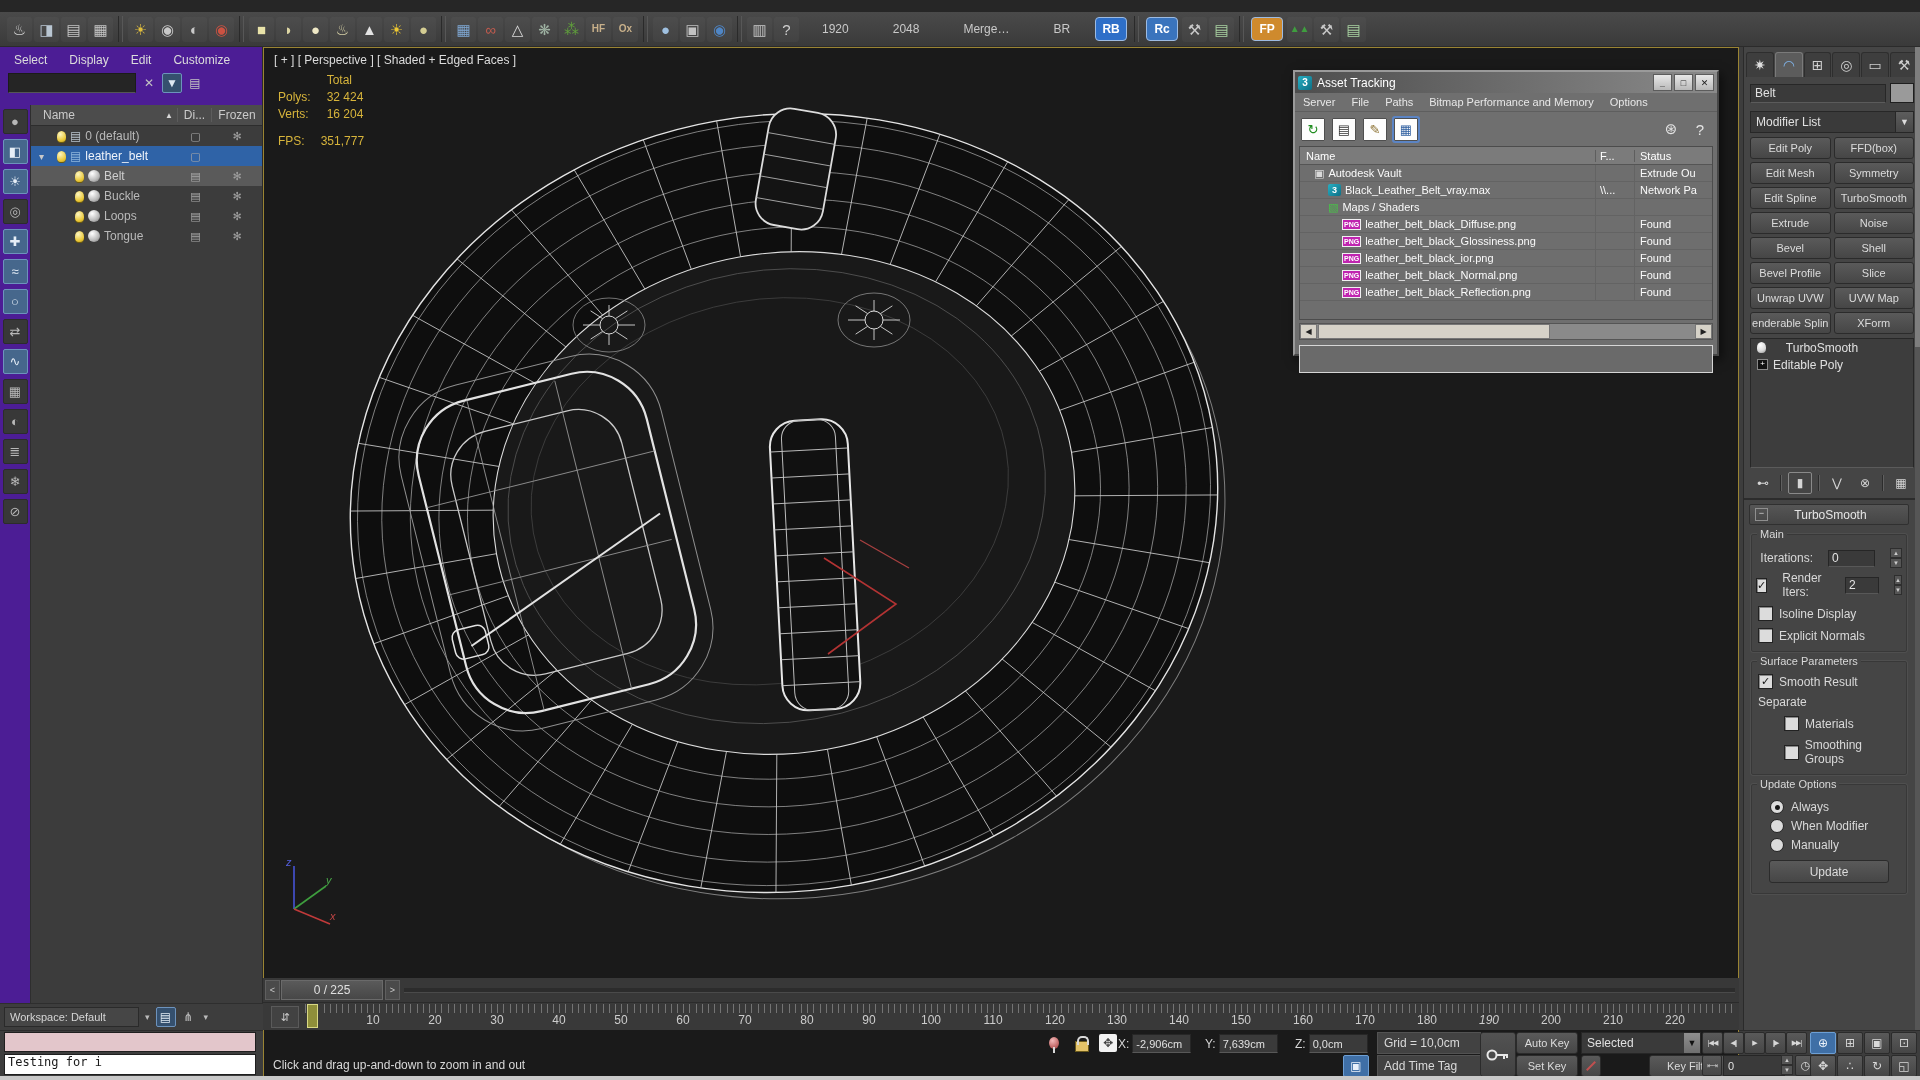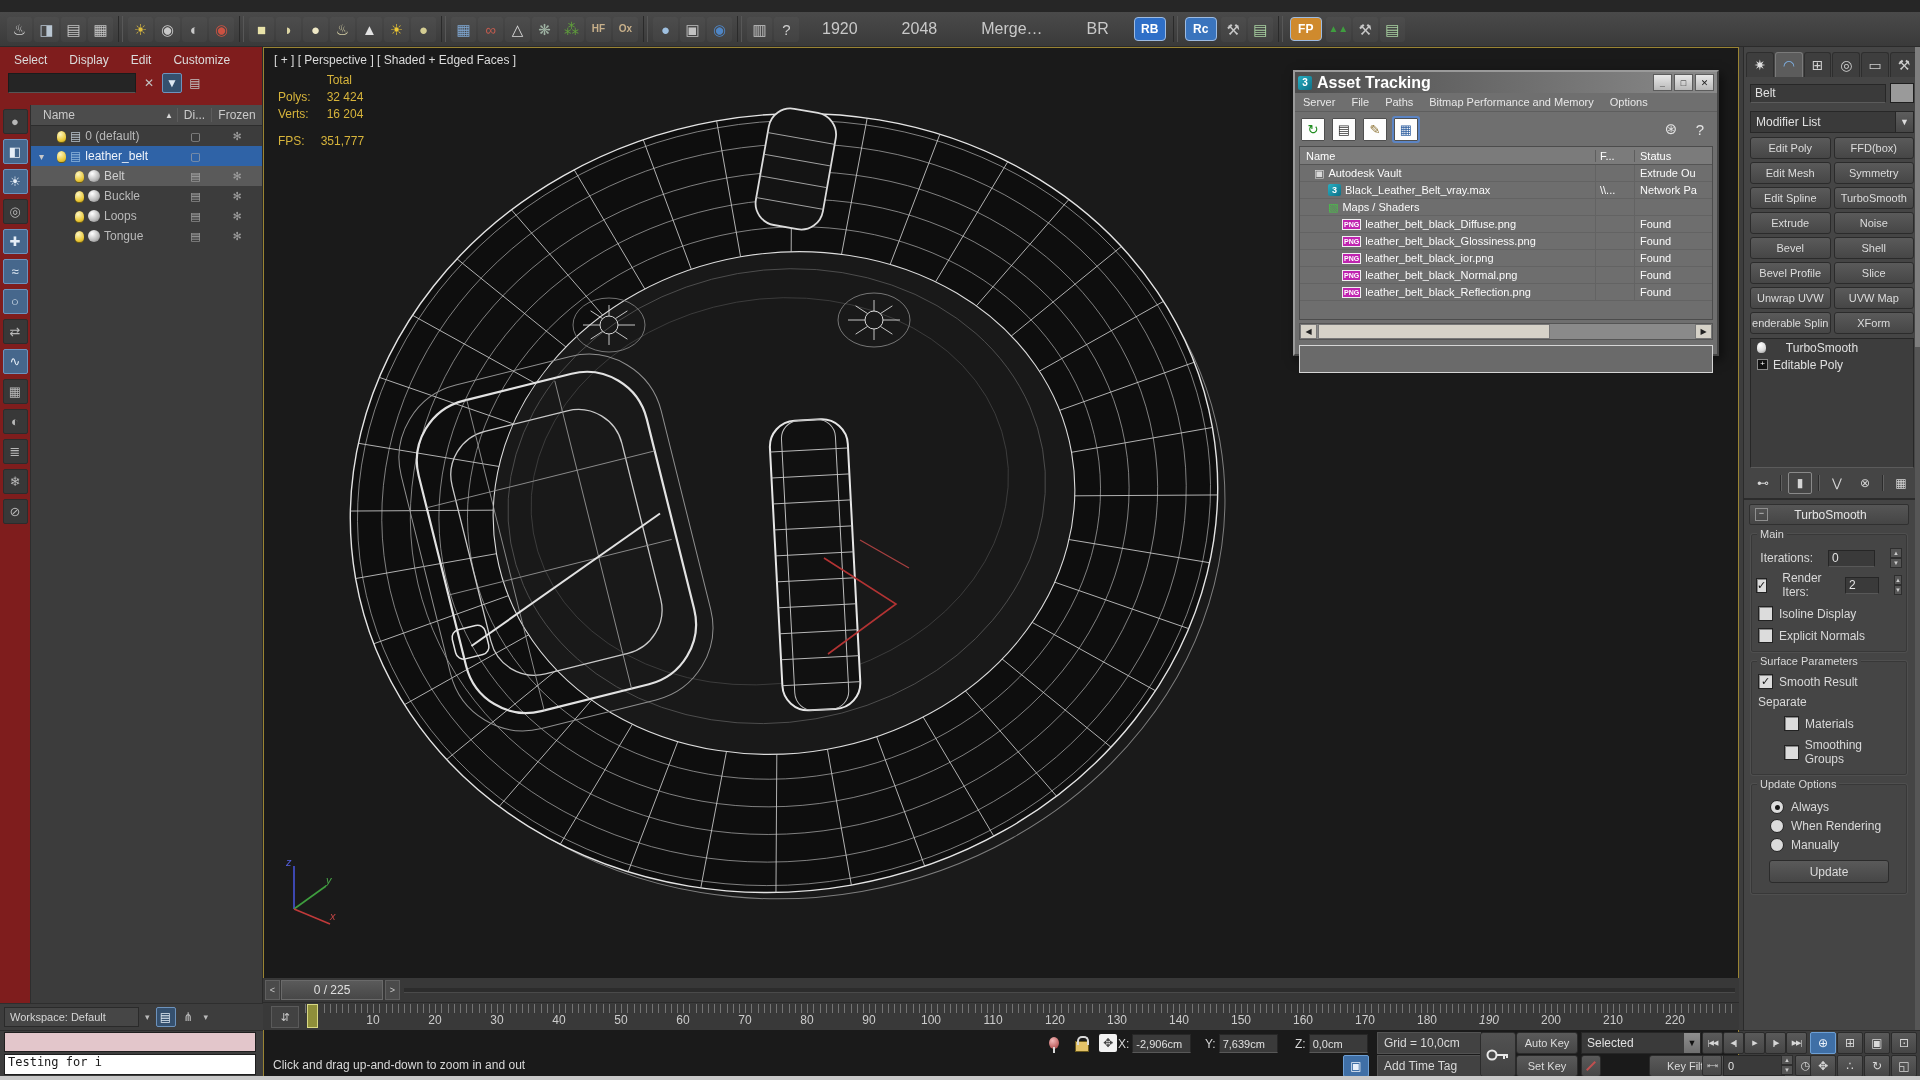--- a/index.html
+++ b/index.html
@@ -10,26 +10,26 @@
   
   #top-strip{left:0;top:0;width:1920px;height:12px;background:#262626;border-bottom:1px solid #161616;}
   #main-toolbar{left:0;top:12px;width:1920px;height:35px;background:linear-gradient(#4a4a4a,#3a3a3a);
      border-bottom:1px solid #2b2b2b;display:flex;align-items:center;padding-left:6px;box-sizing:border-box;}
   #toolbar-icons{display:flex;align-items:center;height:100%;}
   .tb-icon{width:25px;height:25px;margin:0 1px;border-radius:3px;display:flex;align-items:center;justify-content:center;
      font-size:15px;background:rgba(255,255,255,0.03);}
   .tb-icon span{line-height:1;}
   .tb-icon .small{font-size:10px;font-weight:bold;}
   .tb-sep{width:3px;height:26px;margin:0 4px;border-left:1px solid #2a2a2a;border-right:1px solid #575757;}
-  .tb-field{color:#c9c9c9;font-size:16px;margin:0 22px 0 22px;}
+  .tb-field{color:#c9c9c9;font-size:12px;margin:0 22px 0 22px;}
   .tb-chip{min-width:24px;height:22px;margin:0 3px;border-radius:4px;color:#fff;font-weight:bold;font-size:12px;
      display:flex;align-items:center;justify-content:center;padding:0 3px;border:1px solid #9dbbe2;}
 
   
-  #left-panel{left:0;top:47px;width:263px;height:956px;background:#7f1d1d;border-right:1px solid #2a2a2a;box-sizing:border-box;}
+  #left-panel{left:0;top:47px;width:263px;height:956px;background:#4c1d95;border-right:1px solid #2a2a2a;box-sizing:border-box;}
   #explorer-menus{display:flex;gap:22px;padding:6px 0 4px 14px;color:#dcdcdc;font-size:12px;}
   #search-row{display:flex;align-items:center;gap:4px;padding:2px 4px 4px 8px;}
   #search-input{width:122px;height:16px;background:#252525;border:1px solid #1b1b1b;border-bottom-color:#555;color:#ddd;font-size:11px;}
   .mini-btn{width:18px;height:18px;display:flex;align-items:center;justify-content:center;font-size:12px;color:#c3c3c3;}
   .mini-btn.blue{background:#35506e;border:1px solid #6d93bd;border-radius:2px;color:#dfe8f2;}
   #explorer-body{position:absolute;left:0;top:58px;right:0;bottom:0;display:flex;}
   #filter-strip{width:30px;display:flex;flex-direction:column;align-items:center;padding-top:4px;gap:5px;}
   .f-icon{width:23px;height:23px;border-radius:2px;background:#383838;border:1px solid #2c2c2c;color:#b8b8b8;
      display:flex;align-items:center;justify-content:center;font-size:13px;}
   .f-icon.active{background:#46678c;border-color:#6d93bd;color:#e6eef7;}
@@ -69,21 +69,21 @@
   #vp-stats td{padding:0 6px 0 0;}
   #vp-stats .num{padding-left:10px;}
   #vp-fps{margin-top:10px;}
 
   
   #at-dialog{left:1293px;top:70px;width:426px;height:286px;background:#6f6f6f;border:2px outset #9a9a9a;
      box-sizing:border-box;box-shadow:3px 4px 10px rgba(0,0,0,.55);color:#f0f0f0;font-size:11px;}
   #at-title{height:21px;background:linear-gradient(90deg,#4e4e4e,#8a8a8a);display:flex;align-items:center;padding:0 3px;gap:5px;}
   #at-logo{width:14px;height:14px;background:linear-gradient(135deg,#27b0c4,#0d6f86);border-radius:2px;color:#fff;
      font-size:10px;font-weight:bold;display:flex;align-items:center;justify-content:center;}
-  #at-title .t{font-weight:bold;color:#fff;font-size:16px;}
+  #at-title .t{font-weight:normal;color:#fff;font-size:12px;}
   #at-winbtns{margin-left:auto;display:flex;gap:2px;}
   .winbtn{width:17px;height:15px;background:linear-gradient(#e8e8e8,#b9b9b9);border:1px solid #5c5c5c;color:#222;
      font-size:9px;display:flex;align-items:center;justify-content:center;font-weight:bold;}
   #at-menus{display:flex;gap:16px;padding:3px 8px;color:#e8e8e8;border-bottom:1px solid #5e5e5e;}
   #at-toolbar{display:flex;align-items:center;gap:7px;padding:4px 6px;height:26px;}
   .at-tool{width:22px;height:21px;background:#fdfdfd;border:1px solid #4f4f4f;display:flex;align-items:center;justify-content:center;
      font-size:13px;border-radius:1px;}
   .at-tool.active{outline:2px solid #5b84c4;}
   #at-toolbar .spacer{flex:1;}
   .at-tool.flat{background:none;border:none;color:#e5e5e5;font-size:15px;}
@@ -829,21 +829,21 @@
             <div class="radio-row">
               <span class="radio on">
                 <span class="dot"></span>
               </span>
               <span>Always</span>
             </div>
             <div class="radio-row">
               <span class="radio">
                 <span class="dot"></span>
               </span>
-              <span>When Rendering</span>
+              <span>When Modifier</span>
             </div>
             <div class="radio-row">
               <span class="radio">
                 <span class="dot"></span>
               </span>
               <span>Manually</span>
             </div>
           </div>
         <div id="update-btn">Update</div>
       </div>

